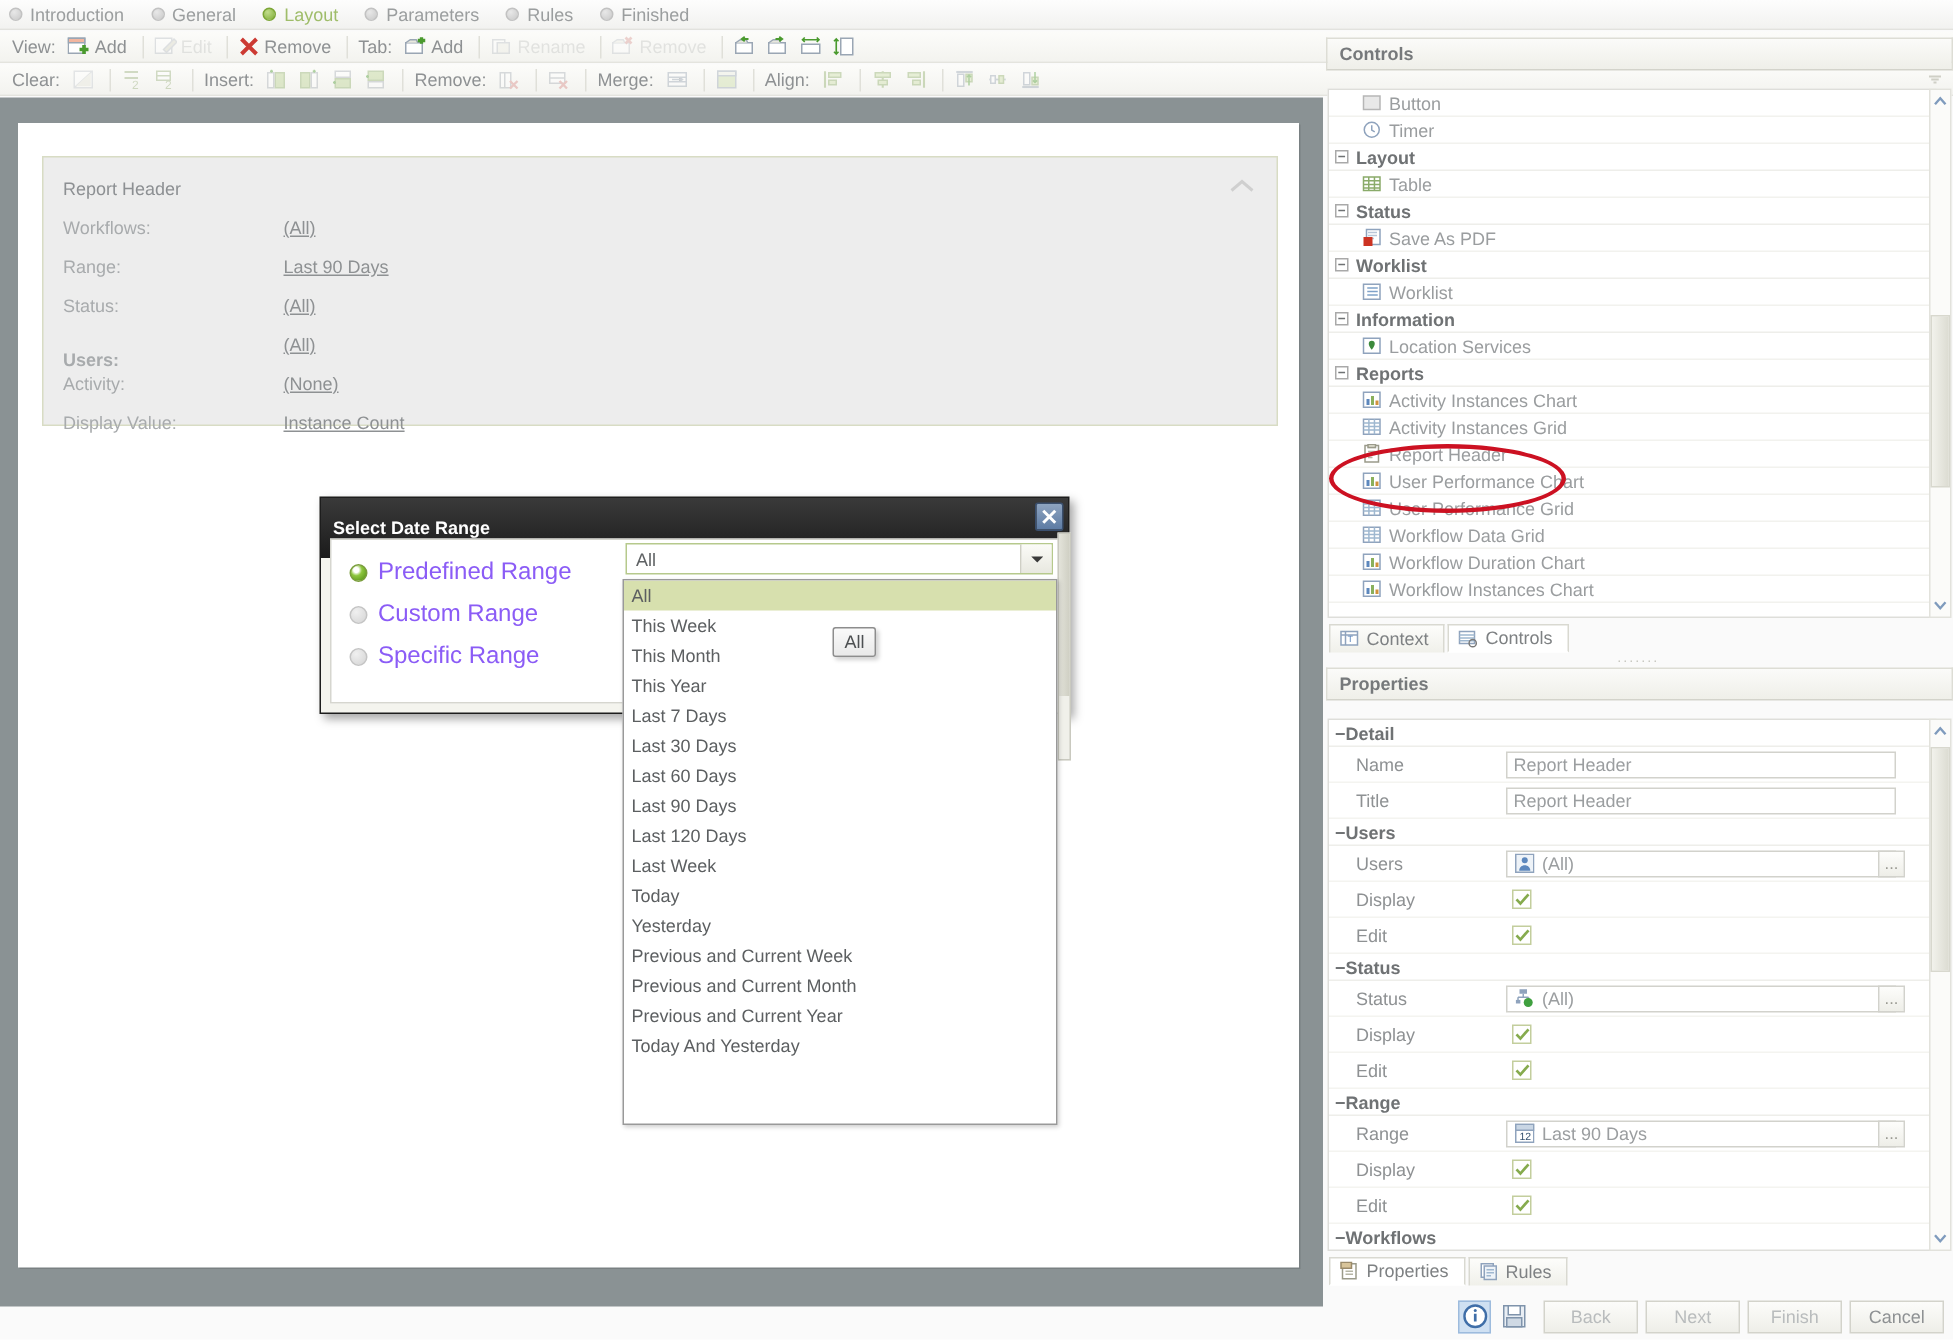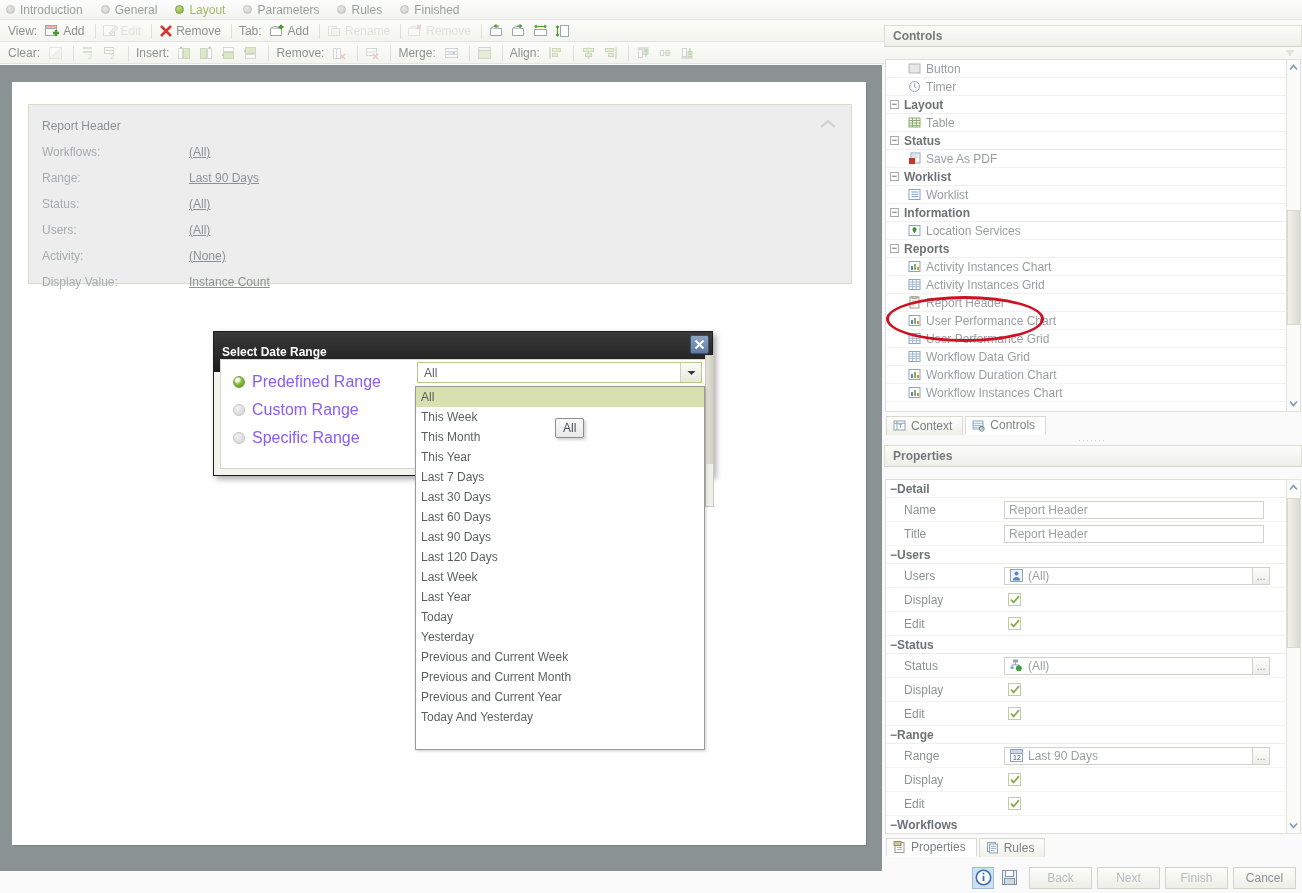--- a/index.html
+++ b/index.html
@@ -572,21 +572,21 @@
               <path d="M4 10l7-6 7 6" stroke="#9a9a9a" stroke-width="2" fill="none"></path>
             </svg>
         </div>
         <div id="rp-rows">
             <div class="rp-row" style="top: 40px;">Workflows:</div>
             <div class="rp-val" style="top: 40px;">(All)</div>
             <div class="rp-row" style="top: 66px;">Range:</div>
             <div class="rp-val" style="top: 66px;">Last 90 Days</div>
             <div class="rp-row" style="top: 92px;">Status:</div>
             <div class="rp-val" style="top: 92px;">(All)</div>
-            <div class="rp-row" style="top: 118px;">Users:</div>
+            <div class="rp-row" style="top: 128px; font-weight: bold;">Users:</div>
             <div class="rp-val" style="top: 118px;">(All)</div>
             <div class="rp-row" style="top: 144px;">Activity:</div>
             <div class="rp-val" style="top: 144px;">(None)</div>
             <div class="rp-row" style="top: 170px;">Display Value:</div>
             <div class="rp-val" style="top: 170px;">Instance Count</div>
           </div>
       </div>
     </div>
   </div>
 
@@ -634,21 +634,20 @@
       <div class="dd-item sel">All</div>
       <div class="dd-item">This Week</div>
       <div class="dd-item">This Month</div>
       <div class="dd-item">This Year</div>
       <div class="dd-item">Last 7 Days</div>
       <div class="dd-item">Last 30 Days</div>
       <div class="dd-item">Last 60 Days</div>
       <div class="dd-item">Last 90 Days</div>
       <div class="dd-item">Last 120 Days</div>
       <div class="dd-item">Last Week</div>
-      <div class="dd-item">Last Year</div>
       <div class="dd-item">Today</div>
       <div class="dd-item">Yesterday</div>
       <div class="dd-item">Previous and Current Week</div>
       <div class="dd-item">Previous and Current Month</div>
       <div class="dd-item">Previous and Current Year</div>
       <div class="dd-item">Today And Yesterday</div>
     </div>
 
   <div class="tooltip">All</div>
 

